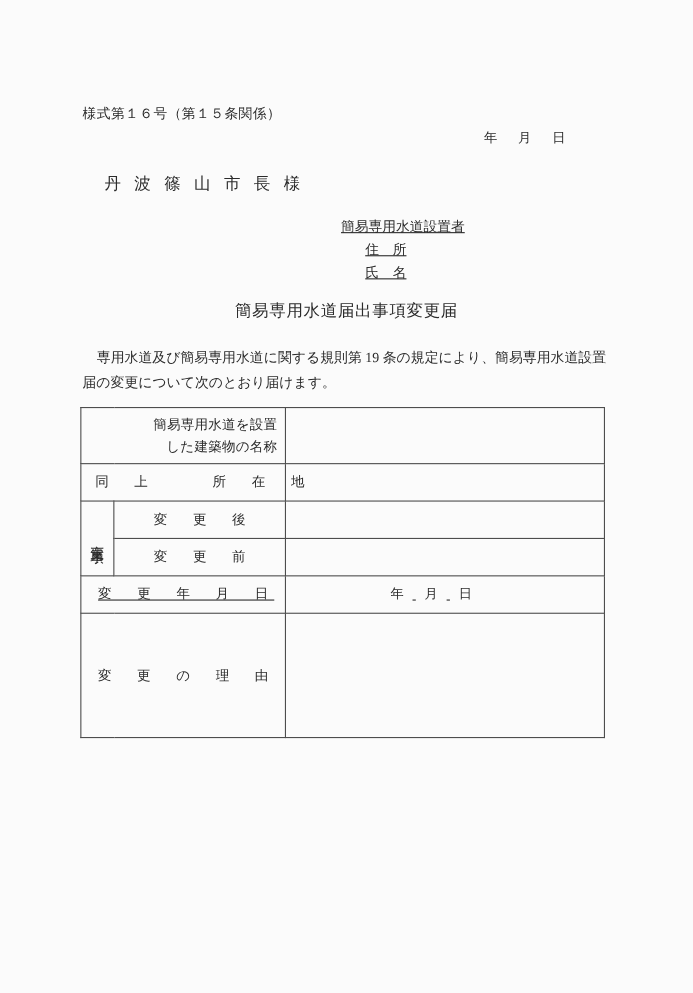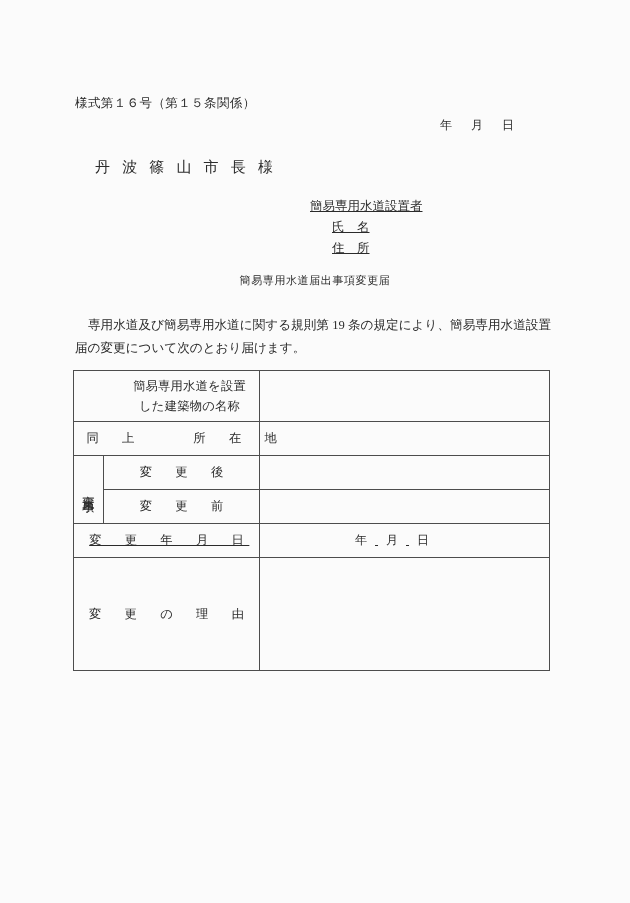--- a/index.html
+++ b/index.html
@@ -67,21 +67,21 @@
     letter-spacing: 0;
   }
 
   
   .doc-title {
     position: absolute;
     left: 0;
     right: 0;
     top: 273px;
     text-align: center;
-    font-size: 11px;
+    font-size: 15px;
     letter-spacing: 0.6px;
   }
 
   
   .body-text {
     position: absolute;
     left: 75px;
     top: 314px;
     width: 476px;
     font-size: 12.6px;
@@ -115,21 +115,21 @@
     padding: 5px 7px;
     line-height: 19px;
   }
   .label-centered {
     text-align: center;
     letter-spacing: 5.5px;
     text-indent: 5.5px;
     white-space: nowrap;
   }
   .label-wrap {
-    text-align: center;
+    text-align: right;
     line-height: 20px;
     letter-spacing: 0.2px;
     margin-left: 46px;
   }
   .vertical-label {
     writing-mode: vertical-rl;
     text-orientation: upright;
     text-align: center;
     letter-spacing: 2px;
     line-height: 30px;
@@ -171,22 +171,22 @@
     <span class="g">月</span>
     <span class="g">日</span>
   </div>
 
   <div class="addressee">
     <span>丹 波 篠 山 市 長</span><span class="sama">様</span>
   </div>
 
   <div class="applicant">
     <span class="row">簡易専用水道設置者</span>
+    <span class="row indent">住　所</span>
     <span class="row indent">氏　名</span>
-    <span class="row indent">住　所</span>
   </div>
 
   <div class="doc-title">簡易専用水道届出事項変更届</div>
 
   <div class="body-text">
     <span class="indent1">専用水道及び簡易専用水道に関する規則第 19 条の規定により、簡易専用水道設置届の変更について次のとおり届けます。</span>
   </div>
 
   <table class="form-table">
     <colgroup>

